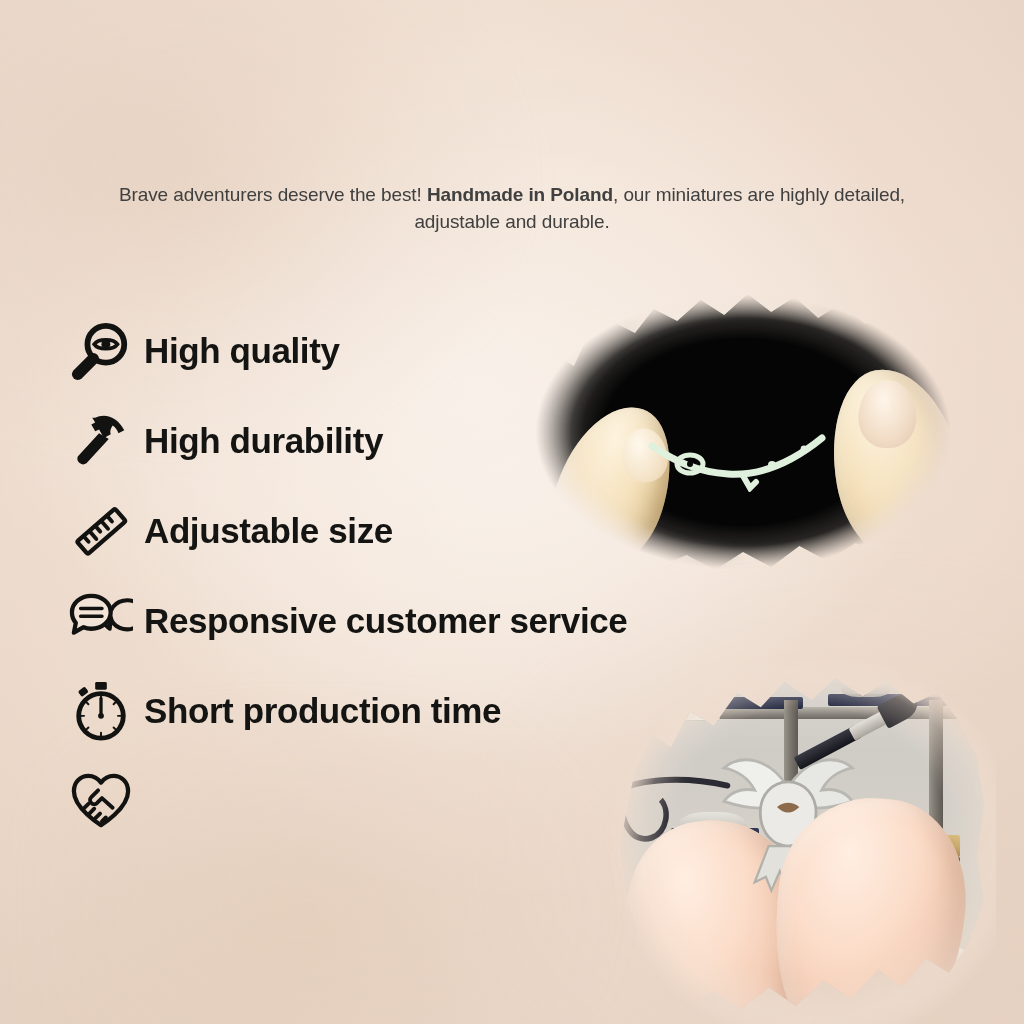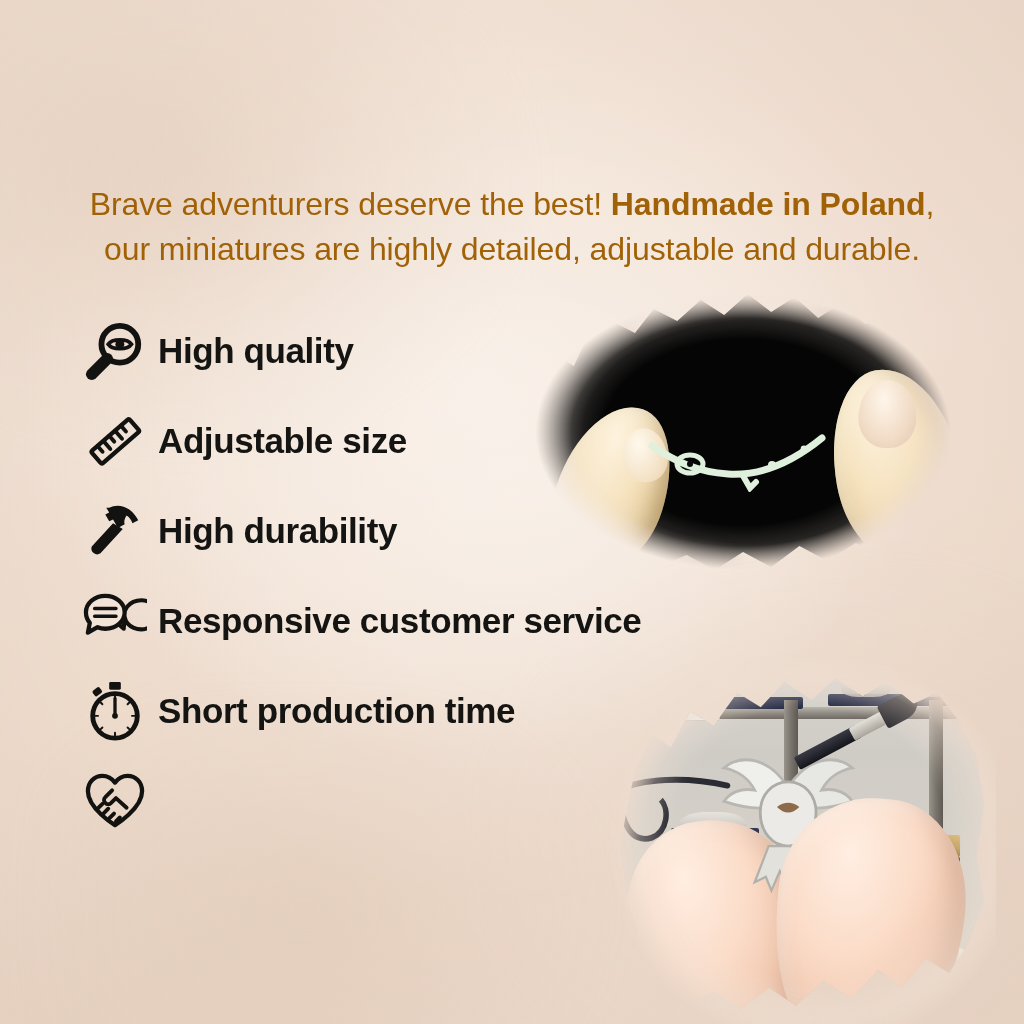--- a/index.html
+++ b/index.html
@@ -99,33 +99,33 @@
     opacity: 0.5;
   }
 
   
   .subtitle {
     position: absolute;
     left: 78px;
     right: 78px;
     top: 182px;
     text-align: center;
-    font-size: 32px;
+    font-size: 19px;
     line-height: 1.42;
-    color: #a16207;
+    color: #404040;
     letter-spacing: -0.1px;
   }
   .subtitle b {
     font-weight: bold;
   }
 
   
   .features {
     position: absolute;
-    left: 72px;
+    left: 58px;
     top: 306px;
     width: 700px;
   }
   .feature-row {
     display: flex;
     align-items: center;
     height: 90px;
   }
   .feature-icon {
     width: 86px;
@@ -425,37 +425,37 @@
           <path d="M25 25c4-6 20-6 24 0-4 6-20 6-24 0z" fill="none" stroke="#121211" stroke-width="4"></path>
           <circle cx="37" cy="25" r="4.6" fill="#121211"></circle>
         </svg>
       </span>
       <span class="feature-label">High quality</span>
     </div>
 
     <div class="feature-row">
       <span class="feature-icon">
         <svg width="62" height="62" viewBox="0 0 64 64" aria-hidden="true">
+          <path d="M26 8c6-3 14-3 21 2 4 3 7 7 9 11l-6 3c-1-3-3-6-6-8-2 3-3 6-2 9l-7 4-5-9-4 2-4-7 4-2-3-5z" fill="#121211"></path>
+          <path d="M30 24 L40 30 L17 55 a6 6 0 0 1-9-7 z" fill="#121211"></path>
+        </svg>
+      </span>
+      <span class="feature-label">High durability</span>
+    </div>
+
+    <div class="feature-row">
+      <span class="feature-icon">
+        <svg width="62" height="62" viewBox="0 0 64 64" aria-hidden="true">
           <g transform="rotate(-41 32 32)">
             <rect x="6" y="24" width="52" height="17" rx="2" fill="none" stroke="#121211" stroke-width="4.5"></rect>
             <path d="M15 24v8M23 24v11M31 24v8M39 24v11M47 24v8" stroke="#121211" stroke-width="4" stroke-linecap="round"></path>
           </g>
         </svg>
       </span>
       <span class="feature-label">Adjustable size</span>
-    </div>
-
-    <div class="feature-row">
-      <span class="feature-icon">
-        <svg width="62" height="62" viewBox="0 0 64 64" aria-hidden="true">
-          <path d="M26 8c6-3 14-3 21 2 4 3 7 7 9 11l-6 3c-1-3-3-6-6-8-2 3-3 6-2 9l-7 4-5-9-4 2-4-7 4-2-3-5z" fill="#121211"></path>
-          <path d="M30 24 L40 30 L17 55 a6 6 0 0 1-9-7 z" fill="#121211"></path>
-        </svg>
-      </span>
-      <span class="feature-label">High durability</span>
     </div>
 
     <div class="feature-row">
       <span class="feature-icon">
         <svg width="64" height="62" viewBox="0 0 66 64" aria-hidden="true">
           <path d="M44 20a17 15 0 1 1-1 8l-1 12-8-7" fill="none" stroke="#121211" stroke-width="4.2" stroke-linejoin="round" stroke-linecap="round"></path>
           <path d="M23 6a20 17 0 1 1 0 34 20 17 0 0 1-8-1.6L5 44l2-10A17 17 0 0 1 3 23 20 17 0 0 1 23 6z" fill="#f3e4d8" stroke="#121211" stroke-width="4.4" stroke-linejoin="round"></path>
           <path d="M12 19h22M12 27h22" stroke="#121211" stroke-width="3.6" stroke-linecap="round"></path>
         </svg>
       </span>

